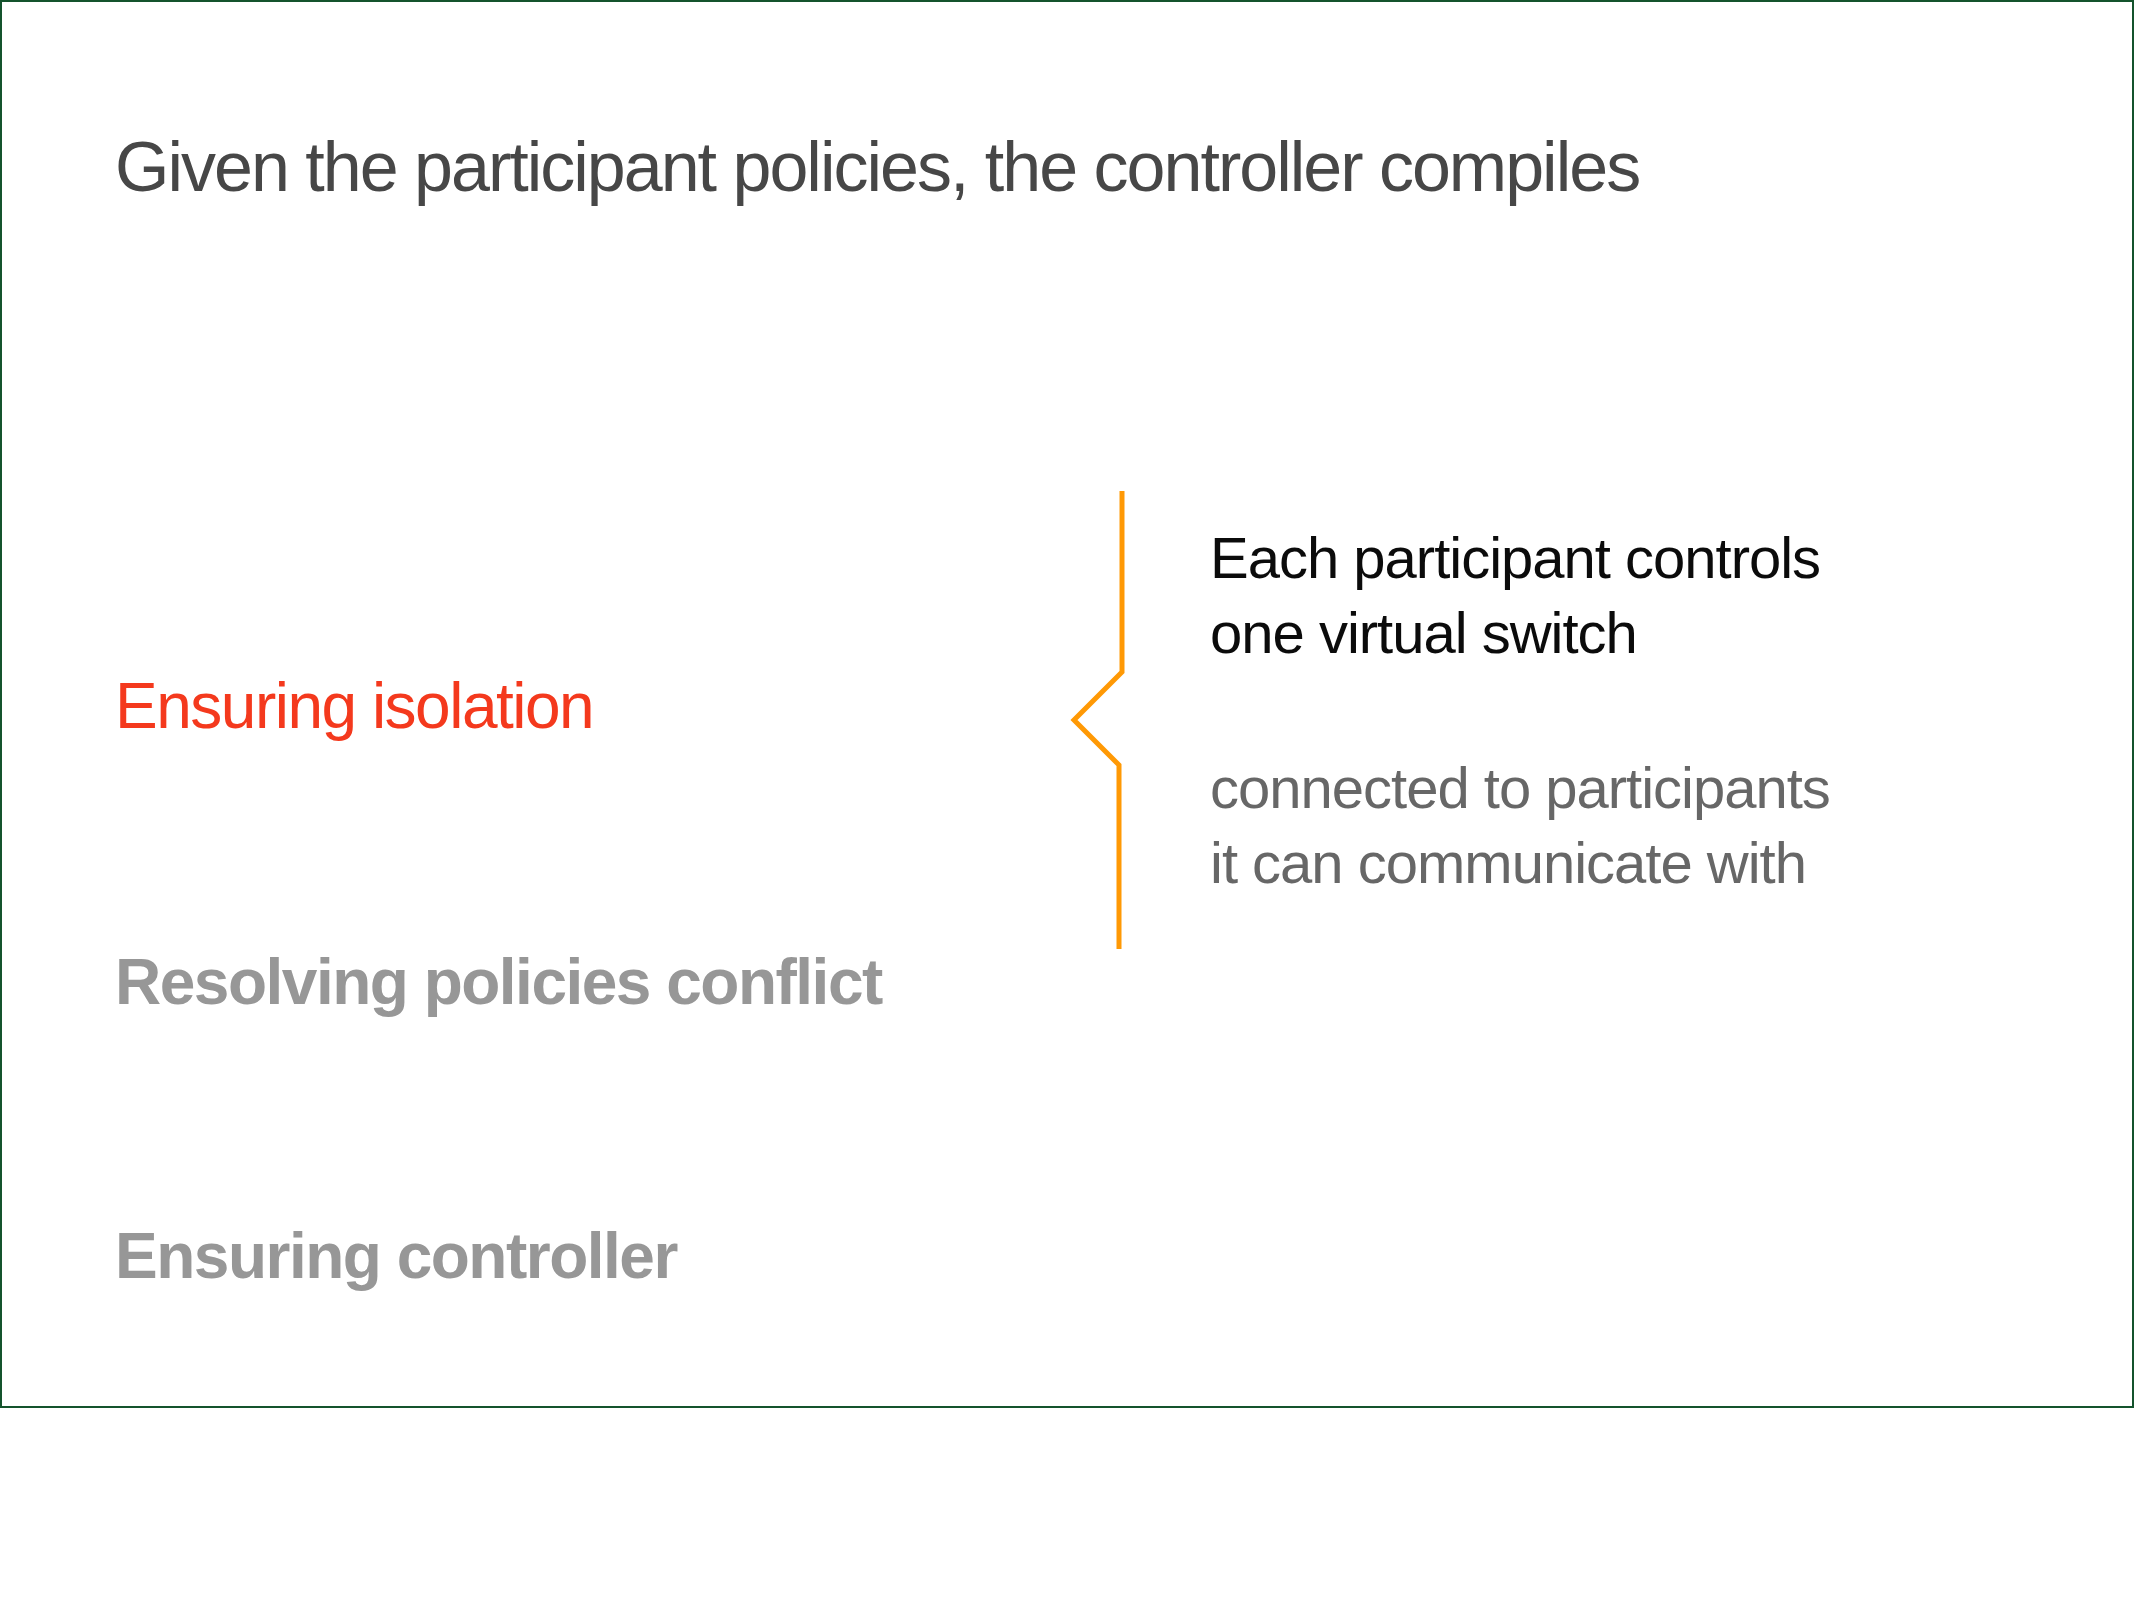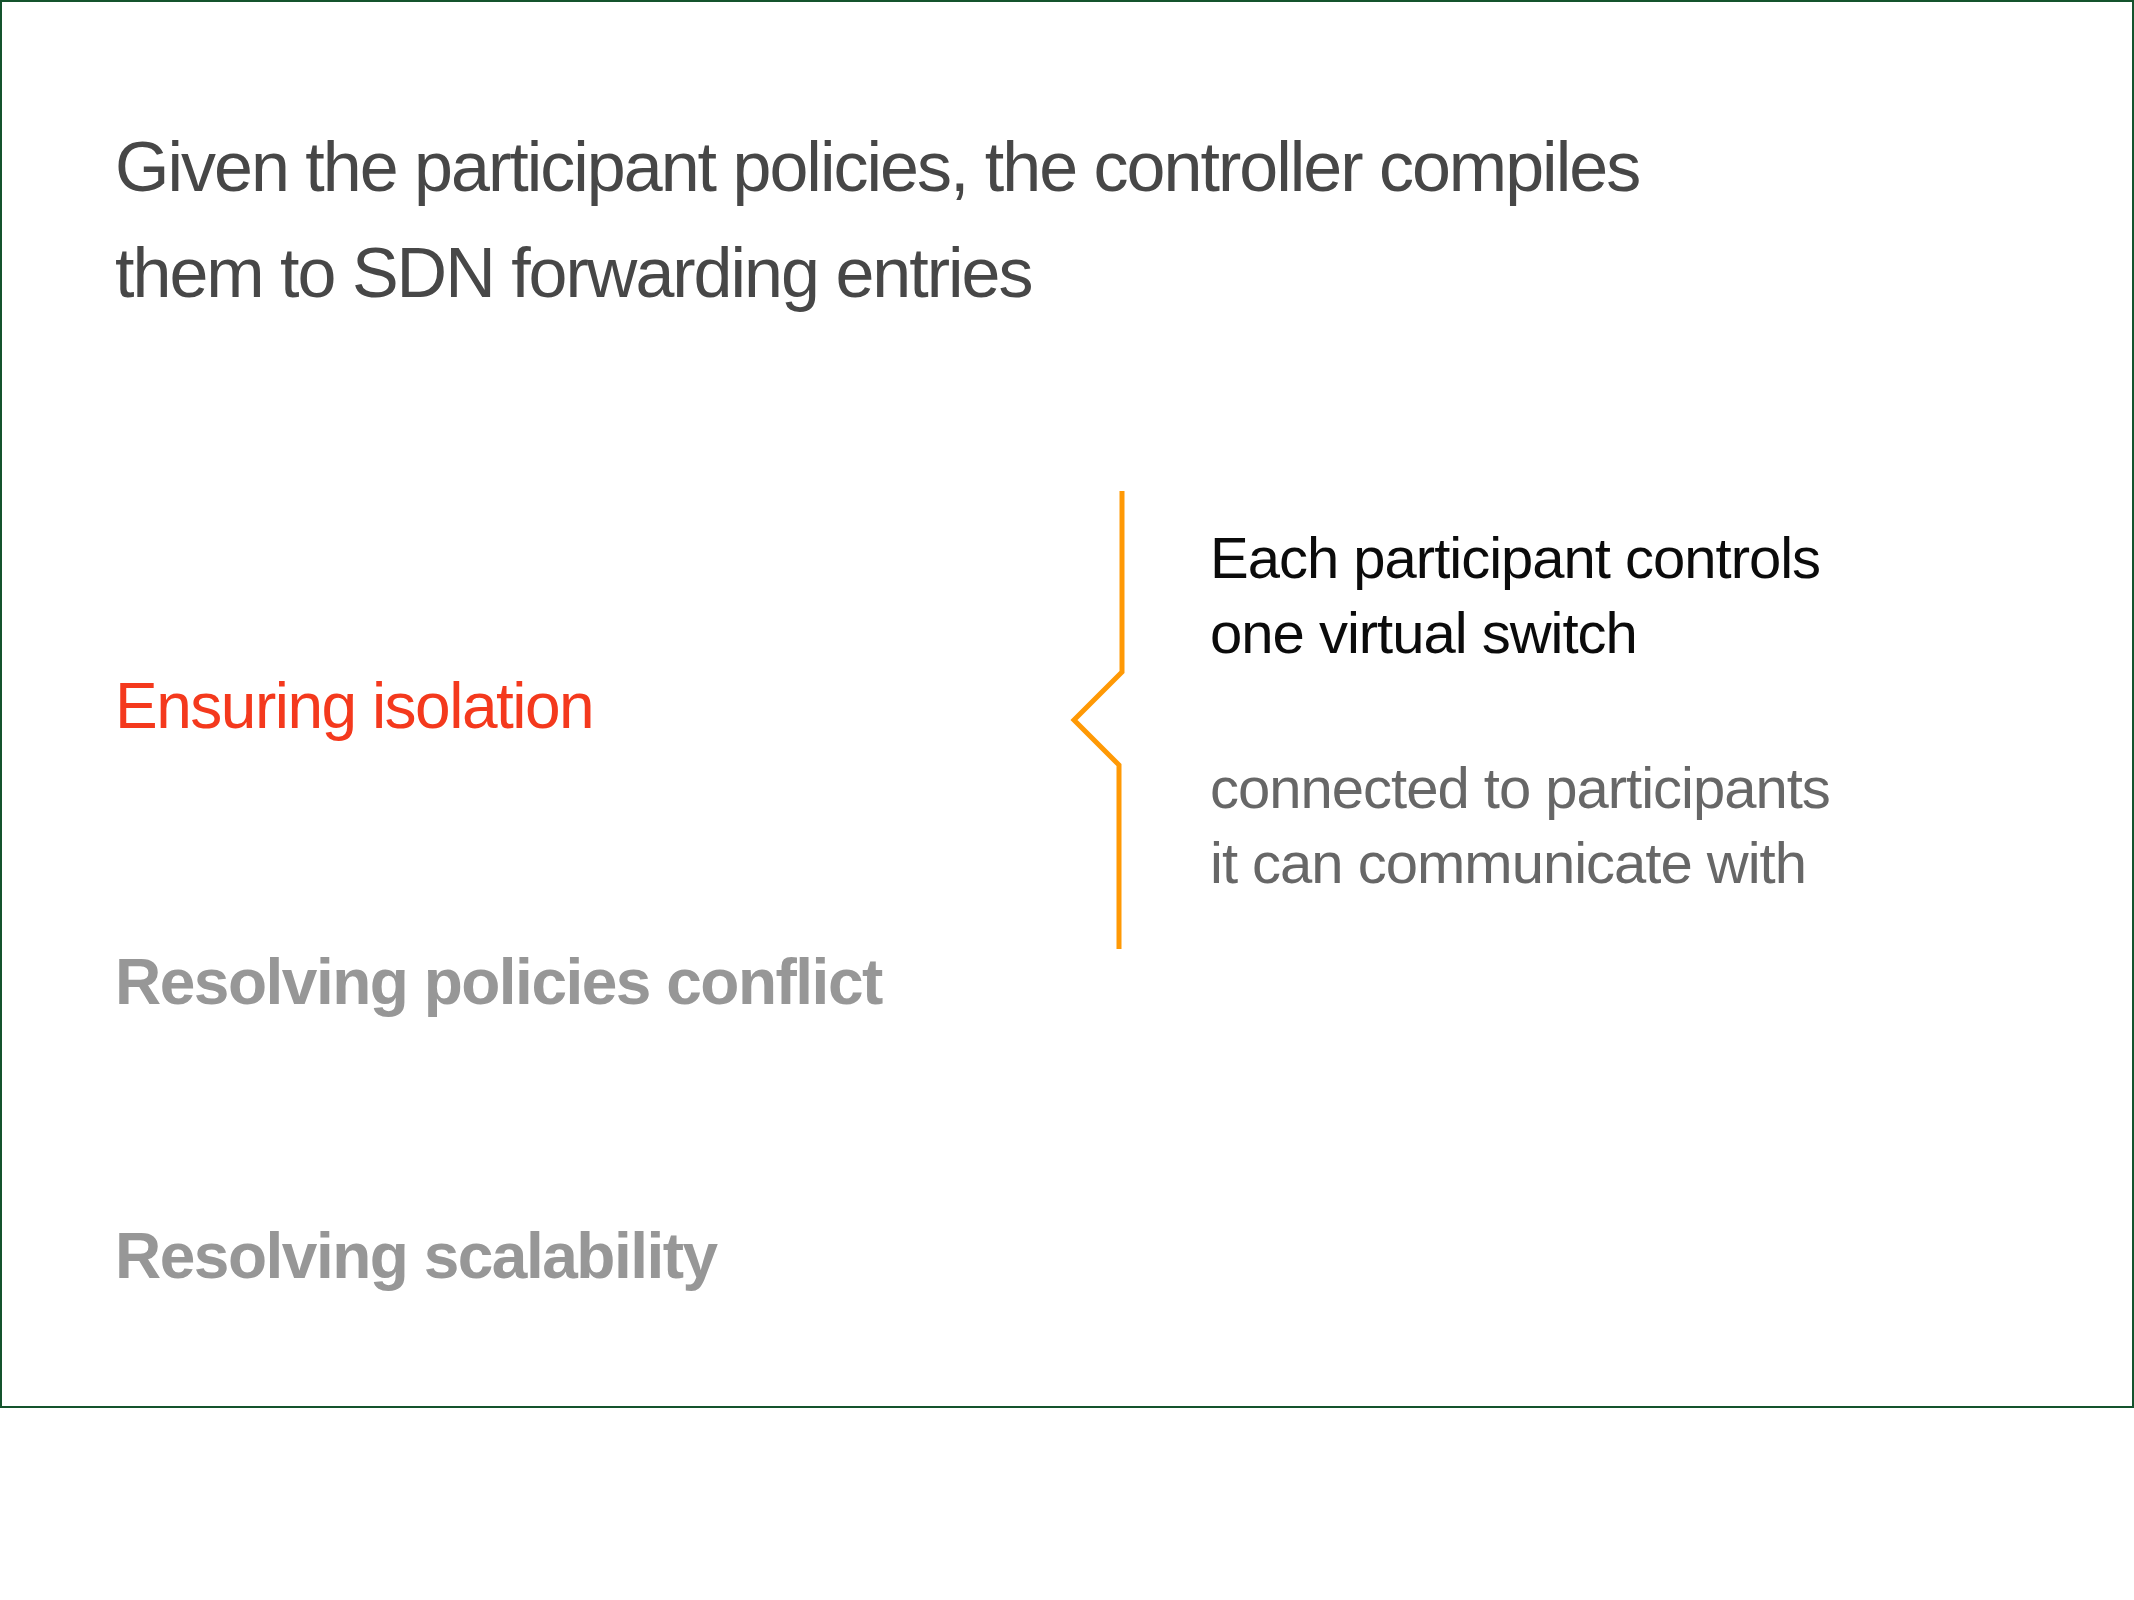--- a/index.html
+++ b/index.html
@@ -64,28 +64,27 @@
   .annotation.primary   { top: 518px;  color: #0B0B0B; }
   .annotation.secondary { top: 748px;  color: #676767; }
 </style>
 </head>
 <body>
 
 <div class="slide">
 
   <div class="title">
     <div class="line">Given the participant policies, the controller compiles</div>
-    <div class="line">them to SDN forwarding entries</div>
   </div>
 
   <div class="topic topic-1 active">Ensuring isolation</div>
 
   <div class="topic topic-2 inactive">Resolving policies conflict</div>
 
-  <div class="topic topic-3 inactive">Resolving scalability</div>
+  <div class="topic topic-3 inactive">Ensuring controller</div>
 
   <svg class="brace" viewBox="0 0 92 470" aria-hidden="true">
     <polyline points="70,6 70,187 22,235 67,280 67,464" fill="none" stroke="#FF9905" stroke-width="5" stroke-linejoin="miter" stroke-linecap="butt"></polyline>
   </svg>
 
   <div class="annotation secondary">
     <div class="line">connected to participants</div>
     <div class="line">it can communicate with</div>
   </div>
 

